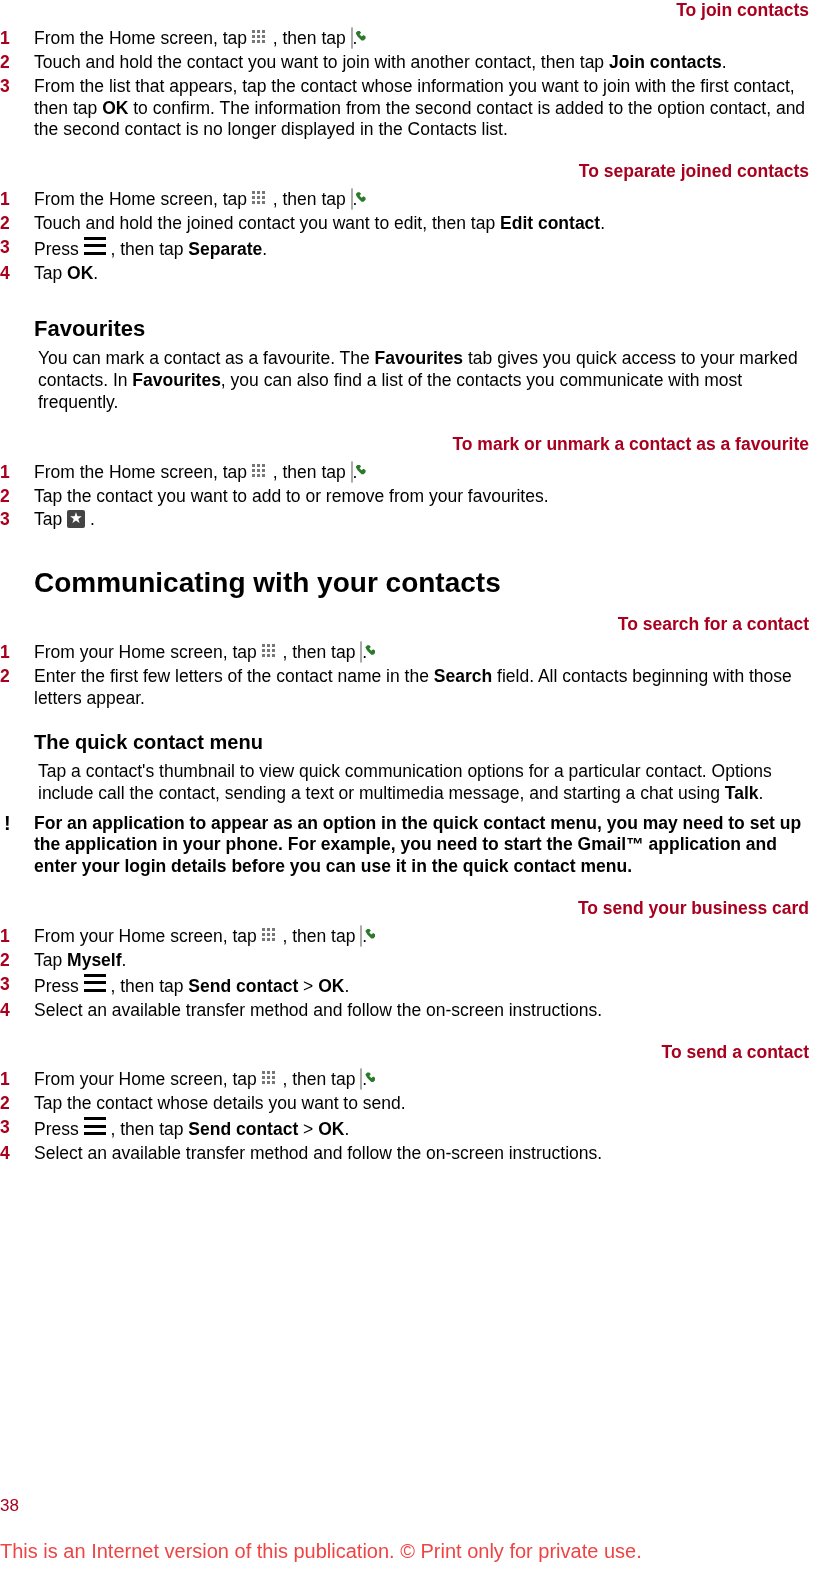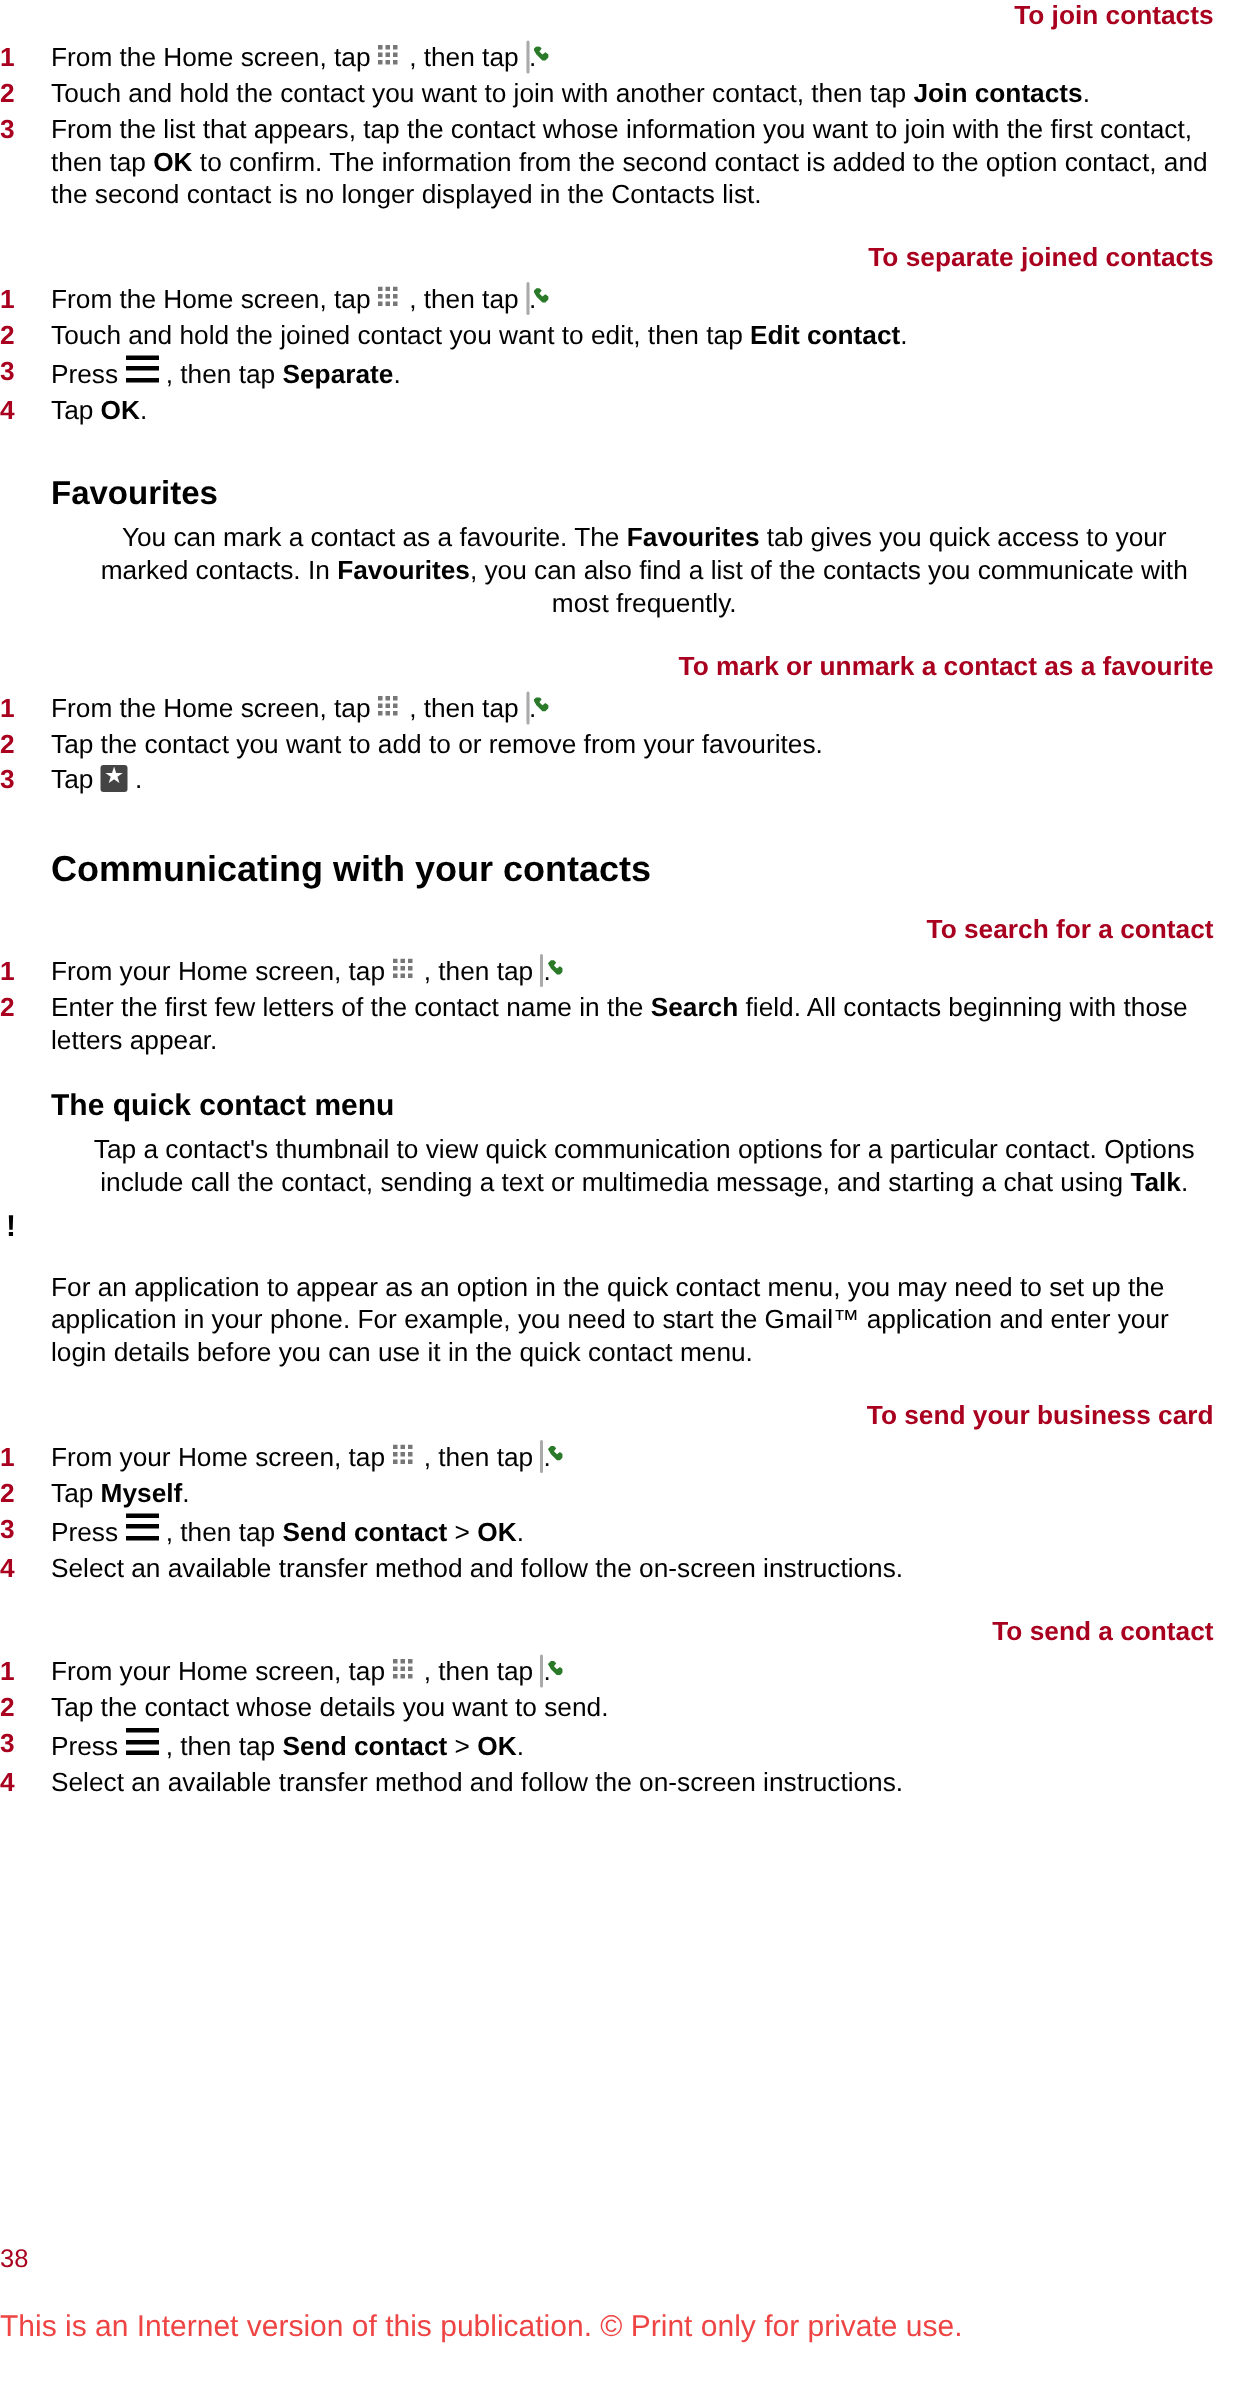--- a/index.html
+++ b/index.html
@@ -29,31 +29,30 @@
     margin: 0 0 6px 0;
     text-align: right;
   }
   .h1 {
     font-weight: bold;
     font-size: 22px;
     margin: 0 0 6px 0;
   }
   .h1-big {
     font-weight: bold;
-    font-size: 24px;
+    font-size: 28px;
     margin: 0 0 14px 0;
   }
   .h2 {
     font-weight: bold;
     font-size: 20px;
     margin: 0 0 6px 0;
   }
   .para {
-    margin: 0 0 4px 16px;
-    text-align: center;
+    margin: 0 0 4px 4px;
   }
   .block {
     margin-bottom: 20px;
   }
   .list-row {
     display: flex;
     align-items: flex-start;
     margin-bottom: 2px;
   }
   .list-num {
@@ -135,23 +134,22 @@
     flex: 0 0 34px;
     font-weight: bold;
     font-size: 20px;
     line-height: 1;
     text-align: left;
     padding-left: 4px;
     box-sizing: border-box;
   }
   .note-text {
     flex: 1;
-    font-weight: normal;
+    font-weight: bold;
     padding-right: 12px;
-    margin-top: 40px;
   }
   .footer {
     position: absolute;
     left: 0; right: 0;
     bottom: 26px;
   }
   .page-num {
     color: #a8001e;
     font-size: 17px;
     margin-bottom: 20px;

